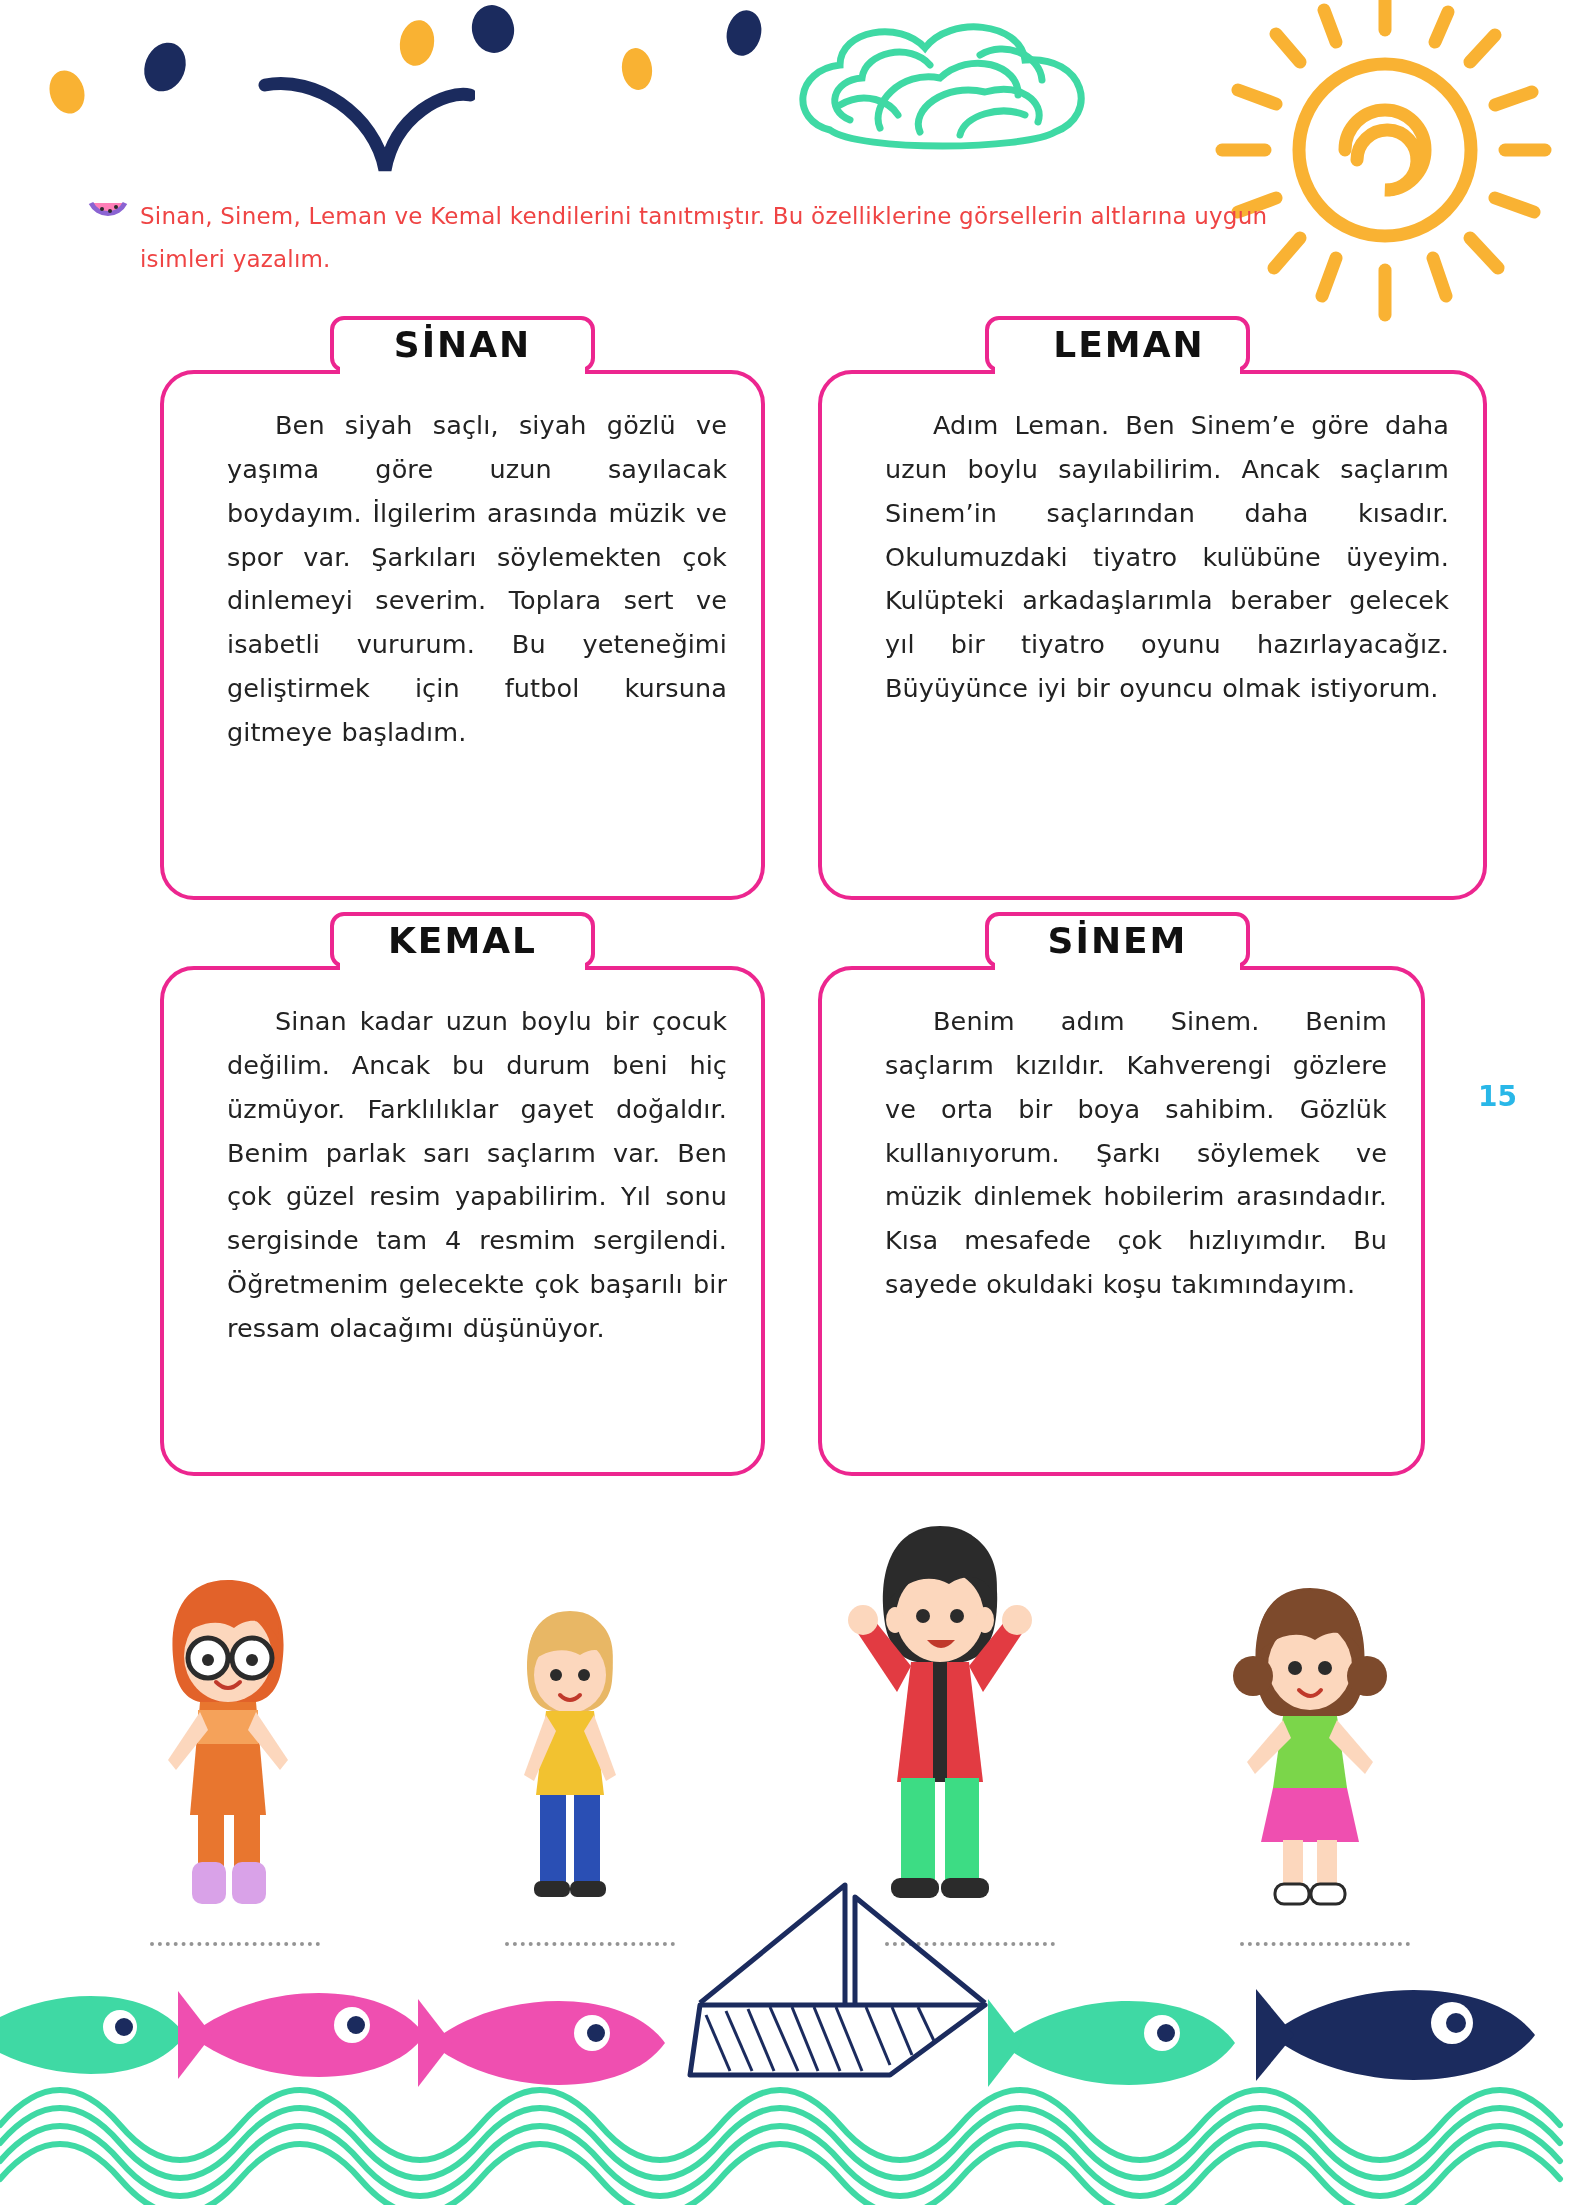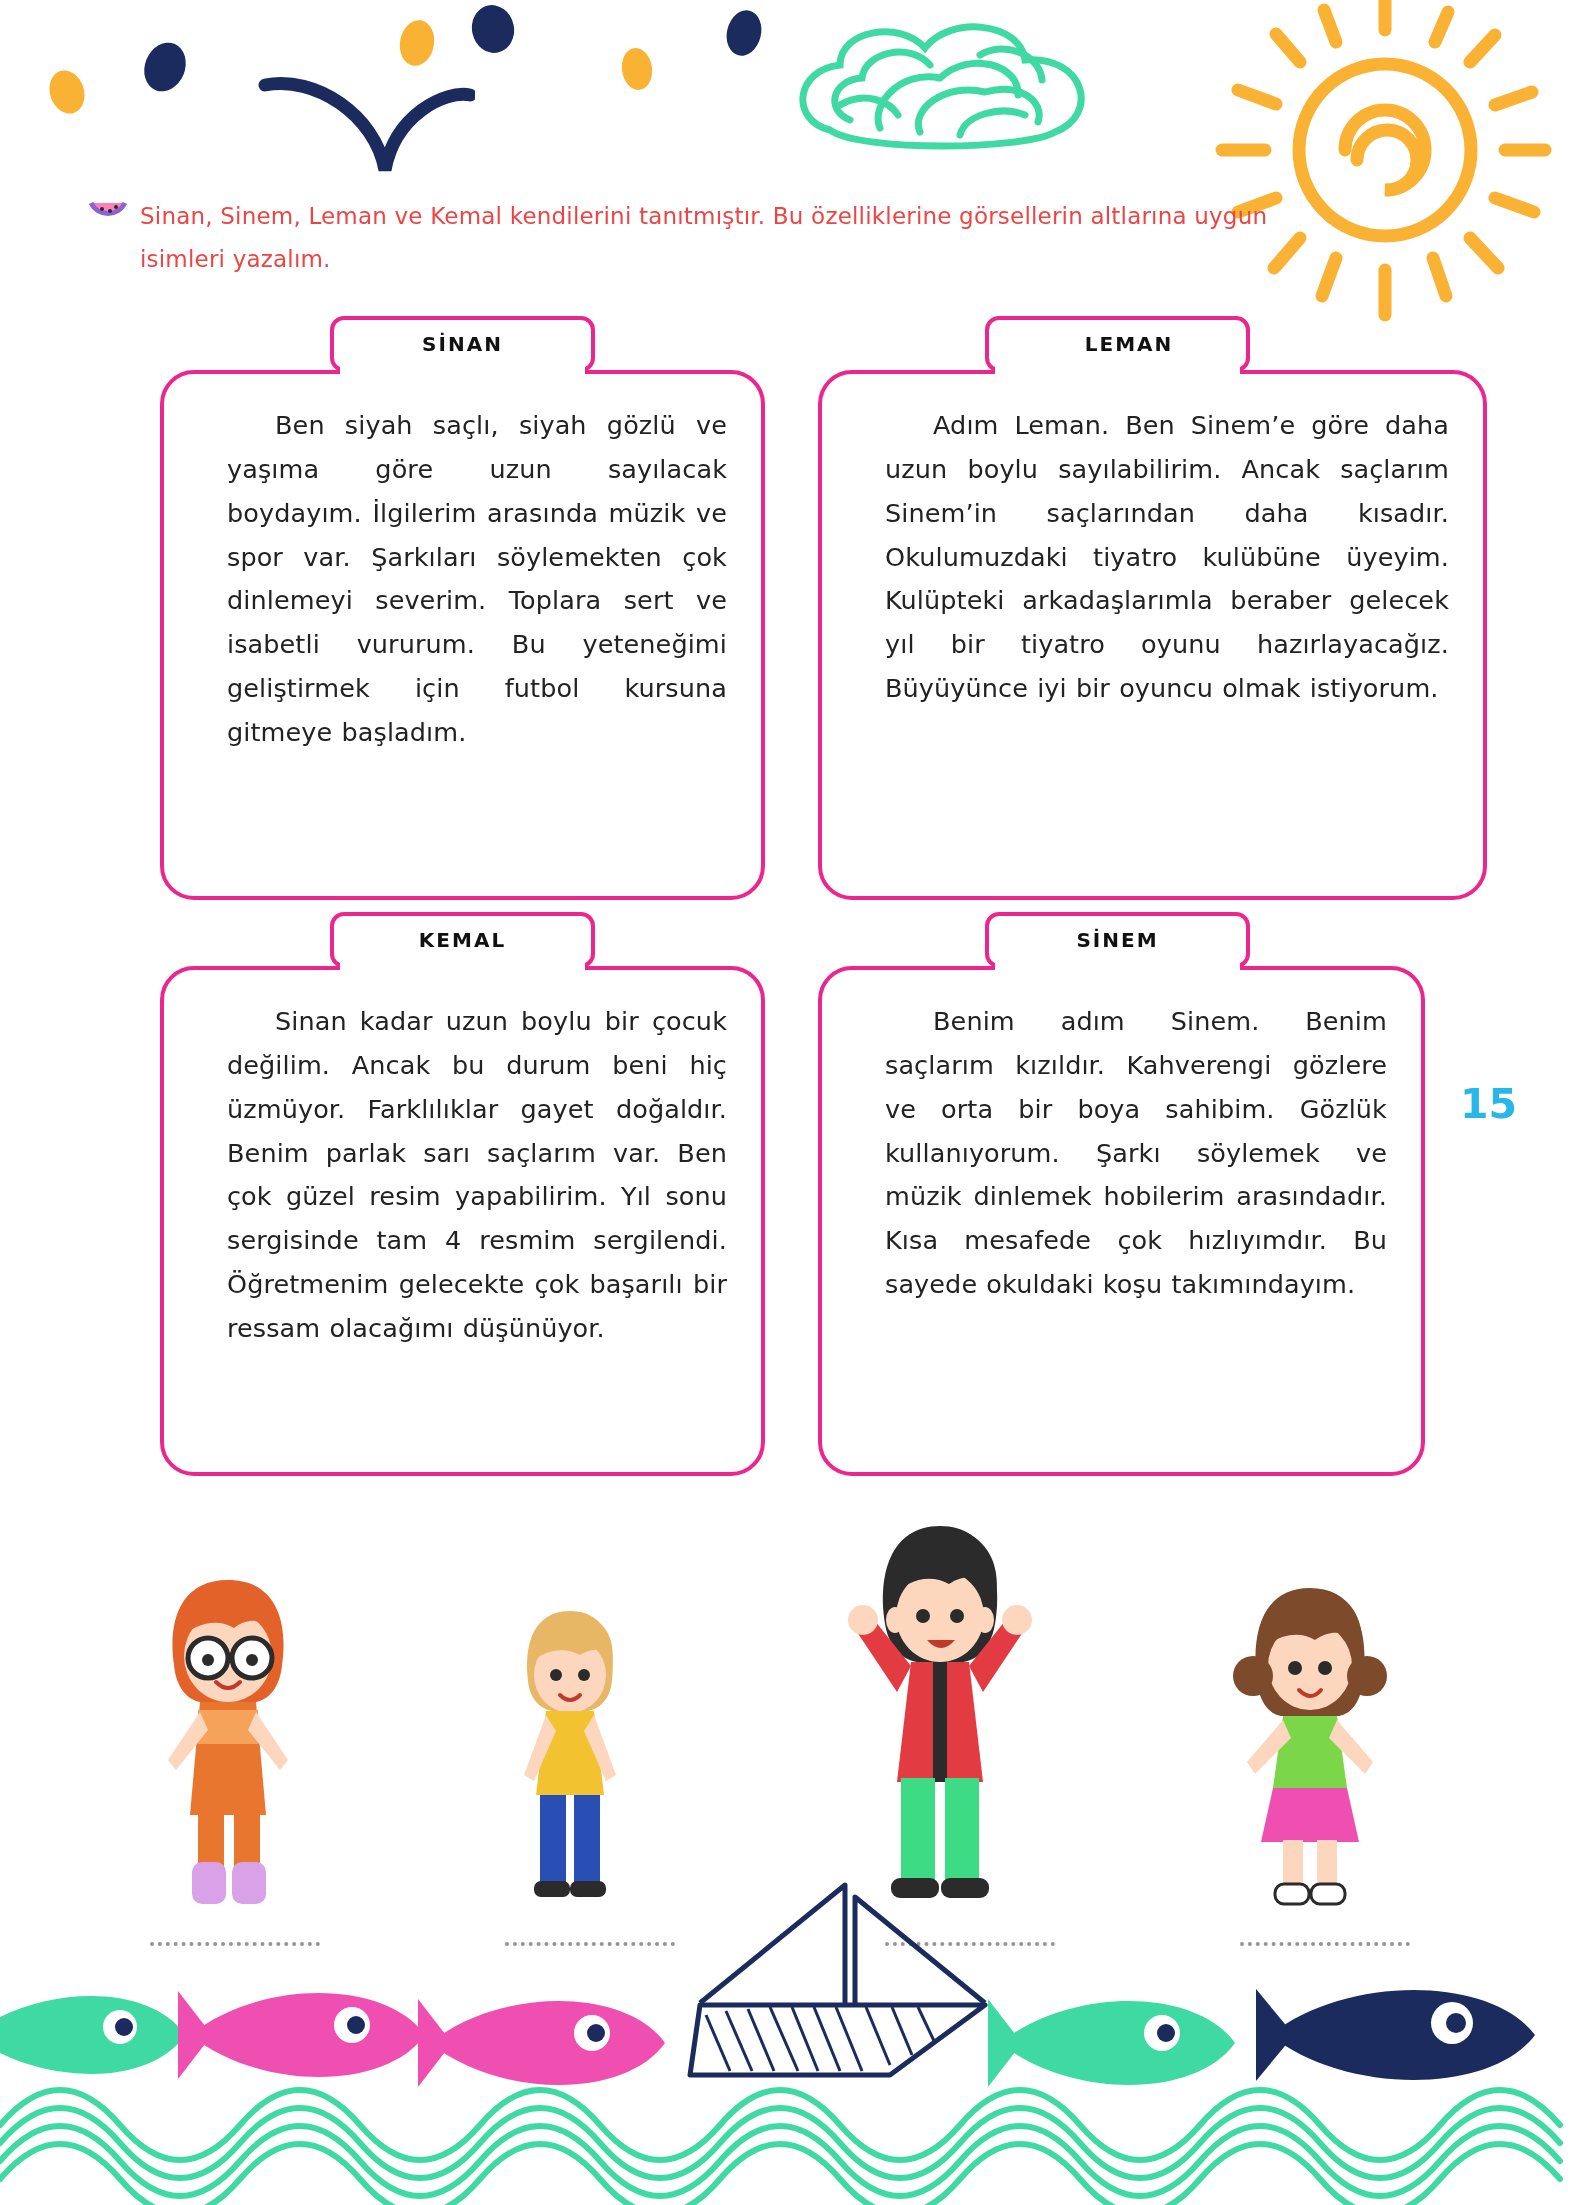--- a/index.html
+++ b/index.html
@@ -72,21 +72,21 @@
     border: 4px solid #ec268f;
     border-radius: 14px;
     background: #fff;
     box-sizing: border-box;
     height: 56px;
     display: flex;
     align-items: center;
     justify-content: center;
     font-family: "DejaVu Sans", sans-serif;
     font-weight: bold;
-    font-size: 20px;
+    font-size: 36px;
     letter-spacing: 2px;
     color: #111;
     z-index: 5;
   }
   
   .tab::after {
     content: "";
     position: absolute;
     left: 6px;
     right: 6px;
@@ -94,21 +94,21 @@
     height: 10px;
     background: #fff;
   }
 
   
   .page-number {
     position: absolute;
     right: 58px;
     top: 1080px;
     font-family: "DejaVu Sans", sans-serif;
-    font-size: 41px;
+    font-size: 28px;
     color: #29b7e8;
     font-weight: bold;
   }
 
   
   .answer-line {
     position: absolute;
     height: 4px;
     border-bottom: 4px dotted #7a7a7a;
     opacity: .8;

